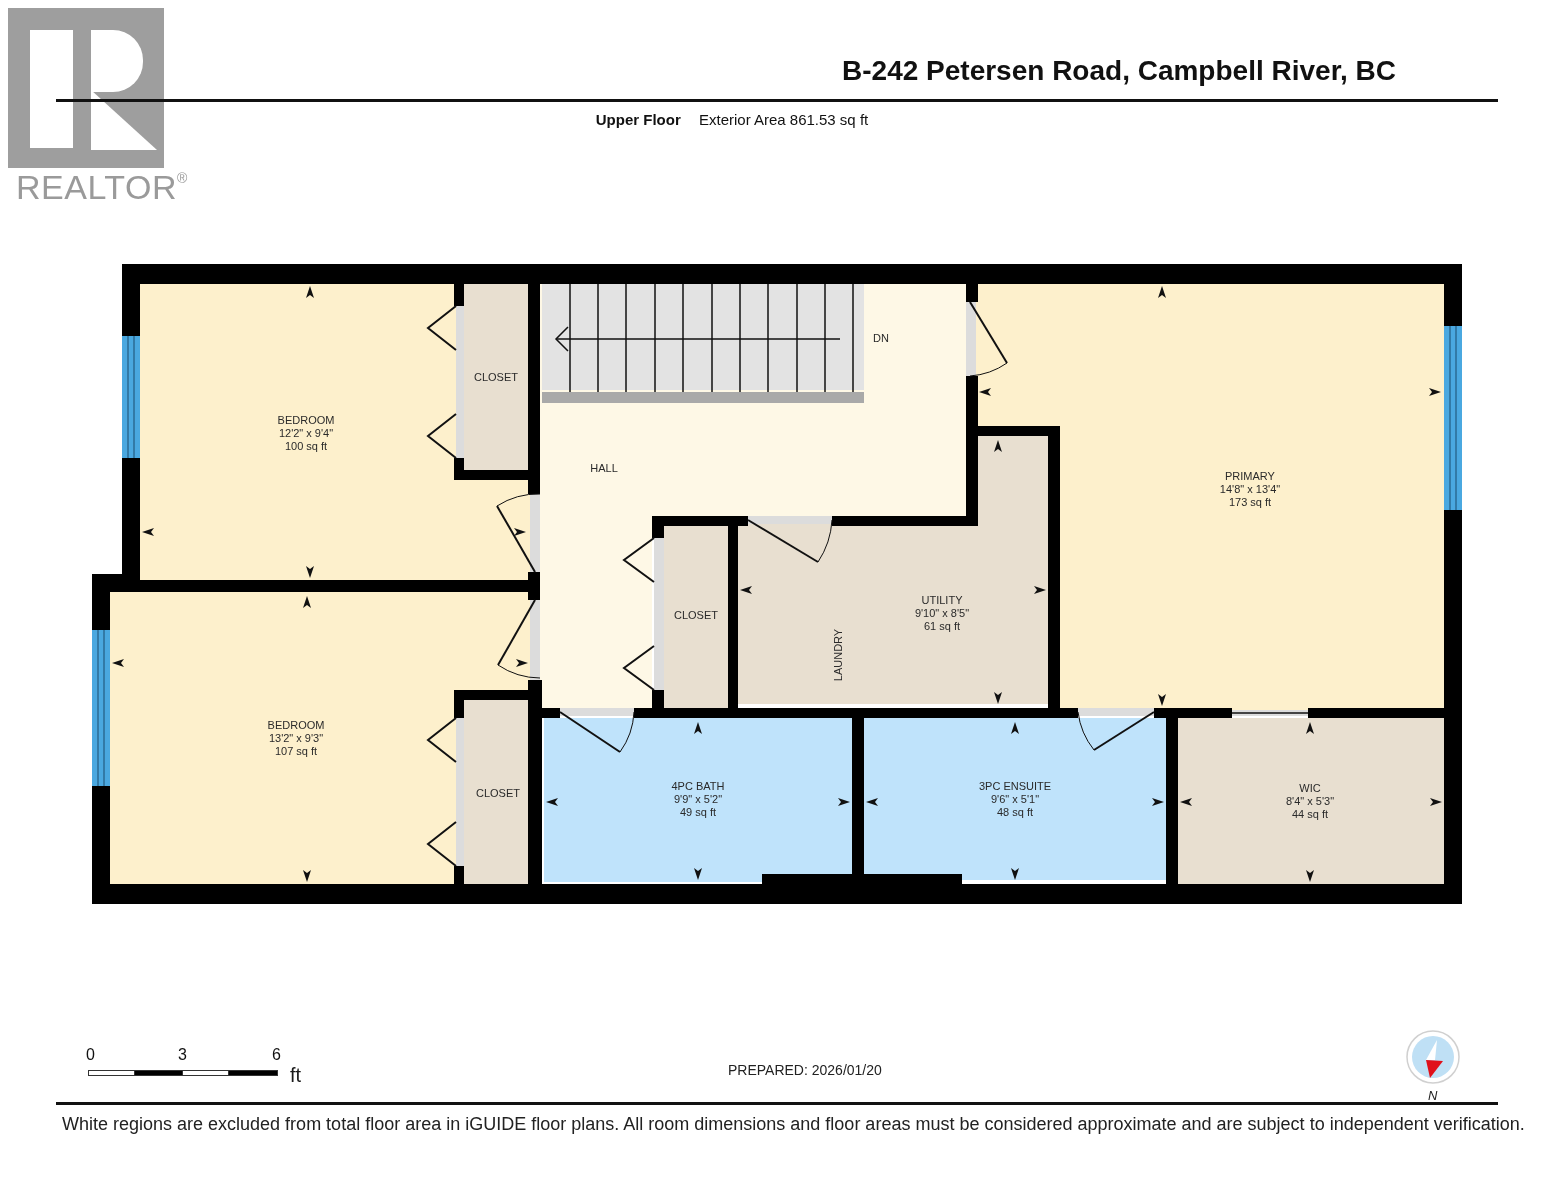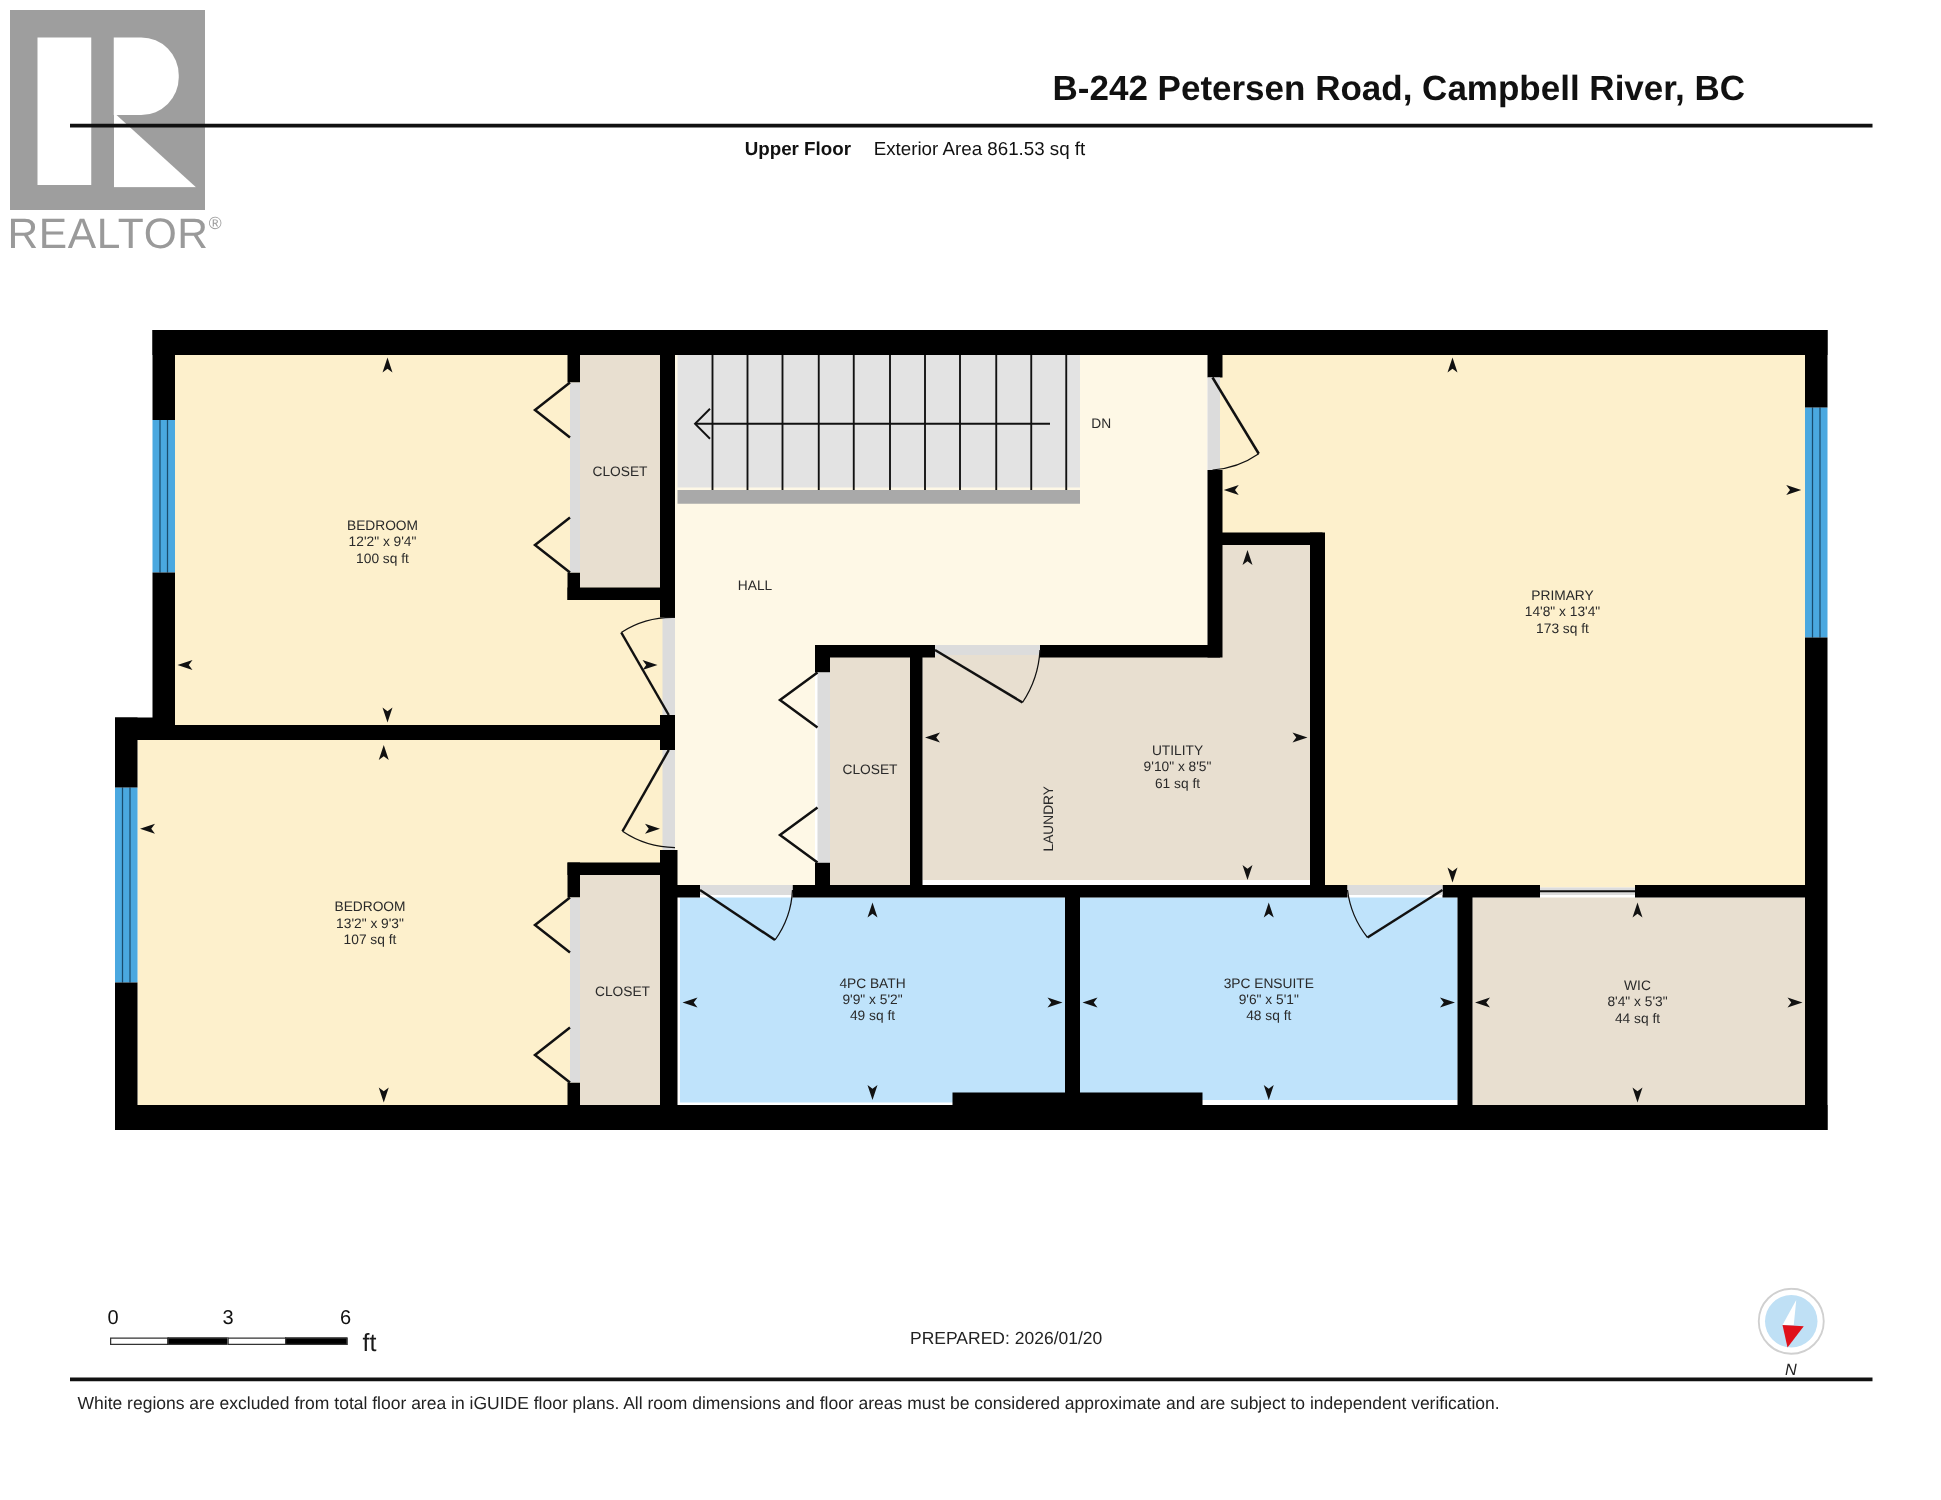--- a/index.html
+++ b/index.html
@@ -2,36 +2,36 @@
 <html><head>
 <meta charset="utf-8">
 <style>
   html, body { margin:0; padding:0; background:#ffffff; }
   body { width:1553px; height:1200px; position:relative; overflow:hidden; font-family:"Liberation Sans", sans-serif; color:#1a1a1a; }
   .abs { position:absolute; }
   #logo { left:8px; top:8px; width:156px; height:160px; background:#9e9e9e; }
   #logo .r-left { position:absolute; left:22px; top:22px; width:43px; height:118px; background:#fff; }
   #logo .r-bowl { position:absolute; left:83px; top:22px; width:52px; height:62px; background:#fff; border-radius:0 30px 30px 0; }
   #logo .r-leg { position:absolute; left:83px; top:82px; width:66px; height:60px; background:#fff; clip-path:polygon(0 0,0 100%,100% 100%,0 0); }
-  #logo-text { left:6px; top:168px; font-size:34px; color:#9a9a9a; letter-spacing:0.5px; font-weight:400; }
+  #logo-text { left:16px; top:168px; font-size:34px; color:#9a9a9a; letter-spacing:0.5px; font-weight:400; }
   #logo-text sup { font-size:14px; vertical-align:top; position:relative; top:2px; }
   #title { left:0; width:1396px; top:55px; text-align:right; font-size:28px; font-weight:700; color:#111; }
   #title-rule { left:56px; top:99px; width:1442px; height:3px; background:#111; }
   #subtitle { left:0; width:1464px; top:111px; text-align:center; font-size:15px; color:#111; }
   #subtitle .floor { font-weight:700; margin-right:14px; }
   #plan { left:0; top:0; }
   .room-label { font-family:"Liberation Sans", sans-serif; fill:#2a2a2a; text-anchor:middle; }
   #scale { left:86px; top:1046px; }
   #scale .tick { position:absolute; top:0; font-size:16px; color:#111; }
   #scale .bar { position:absolute; top:24px; height:6px; border:1px solid #333; box-sizing:border-box; }
   #scale .unit { position:absolute; left:204px; top:18px; font-size:20px; }
   #prepared { left:700px; top:1062px; font-size:14px; color:#222;margin-left:28px; }
   #compass { left:1404px; top:1030px; }
   #bottom-rule { left:56px; top:1102px; width:1442px; height:3px; background:#111; }
-  #disclaimer { left:62px; top:1114px; font-size:14px; color:#222; }
+  #disclaimer { left:62px; top:1114px; font-size:18px; color:#222; }
   #mls { left:1462px; top:1222px; font-size:12px; color:#0f172a;margin-left:22px; }
 </style>
 </head>
 <body>
 
 <div id="logo" class="abs">
   <div class="r-left"></div>
   <div class="r-bowl"></div>
   <div class="r-leg"></div>
 </div>

